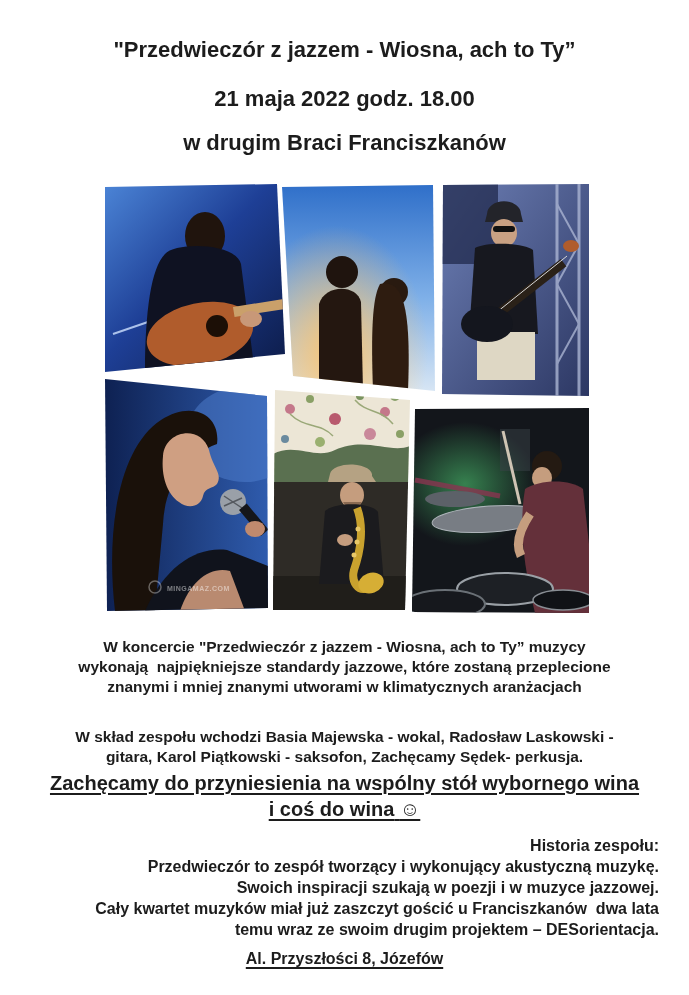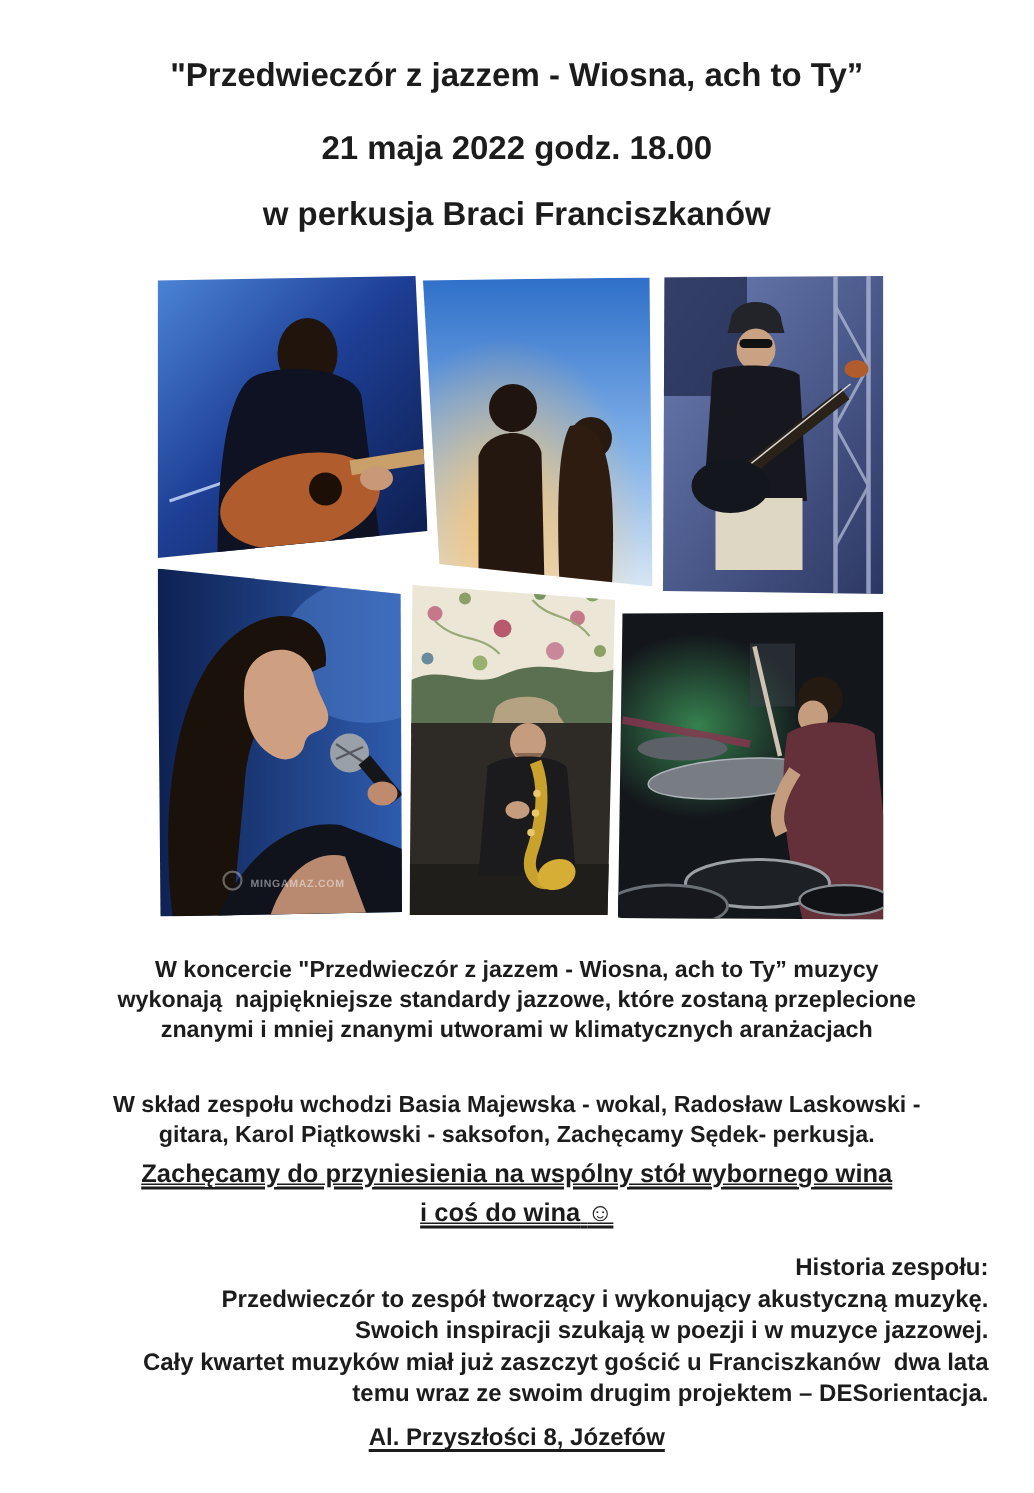--- a/index.html
+++ b/index.html
@@ -8,35 +8,35 @@
     font-family:"Liberation Sans",sans-serif;color:#1c1c1c;font-weight:700;
   }
   .abs{position:absolute;left:0;right:0;}
   .center{text-align:center;}
   .h1{top:37px;font-size:22px;line-height:26px;}
   .h2{top:86px;font-size:22px;line-height:26px;}
   .h3{top:130px;font-size:22px;line-height:26px;}
   .collage{position:absolute;left:105px;top:184px;width:484px;height:430px;}
   .para1{top:637px;left:22px;right:22px;font-size:15.5px;line-height:20px;}
   .para2{top:711px;left:22px;right:22px;font-size:15.5px;line-height:20px;margin-top:16px;}
-  .invite{top:770px;left:20px;right:20px;font-size:17px;line-height:26px;text-decoration:underline;}
+  .invite{top:770px;left:20px;right:20px;font-size:20px;line-height:26px;}
   .u{text-decoration:underline;text-decoration-thickness:2px;text-underline-offset:3px;}
   .history{top:835px;left:30px;right:30px;font-size:16px;line-height:21px;text-align:right;}
   .address{top:949px;font-size:16px;line-height:20px;}
   .line{white-space:pre-wrap;}
   .italic{}
 </style>
 </head>
 <body>
 
 <div class="poster">
 
   <div class="abs center h1 line">"Przedwieczór z jazzem - Wiosna, ach to Ty”</div>
   <div class="abs center h2 line">21 maja 2022 godz. 18.00</div>
-  <div class="abs center h3 line">w perkusja Braci Franciszkanów</div>
+  <div class="abs center h3 line">w drugim Braci Franciszkanów</div>
 
   <div class="collage">
     <svg width="484" height="430" viewBox="0 0 484 430">
       <defs>
         <clipPath id="c1">
             <polygon points="0,3 172,0 180,170 0,188"></polygon>
           </clipPath>
         <clipPath id="c2">
             <polygon points="177,3 328,1 330,207 188,192"></polygon>
           </clipPath>

